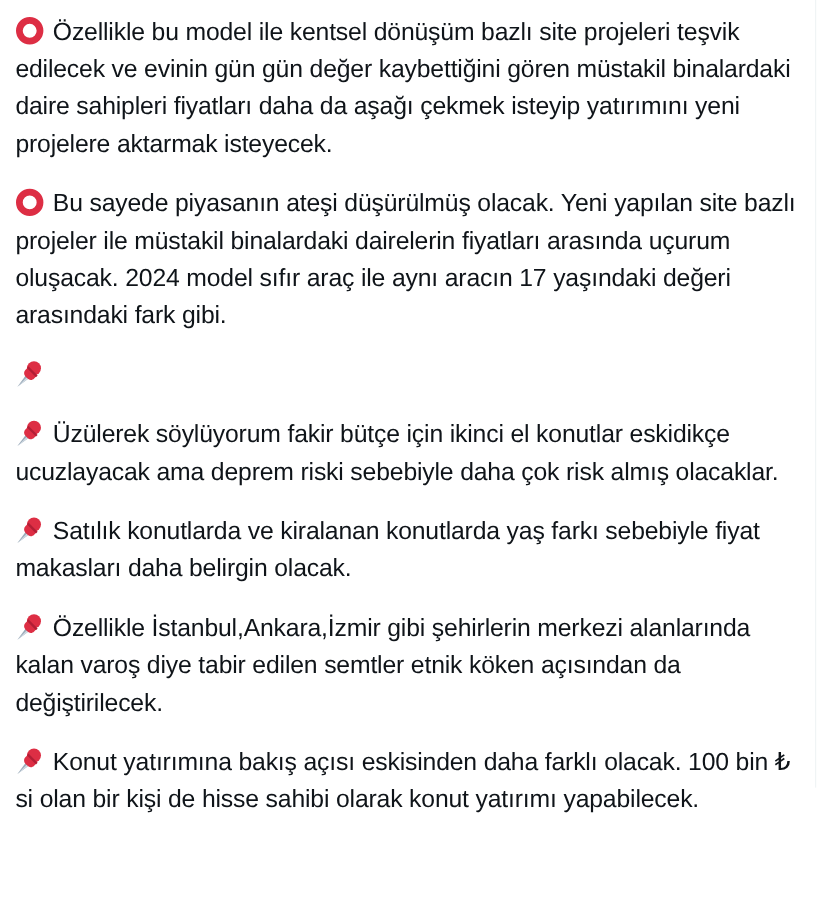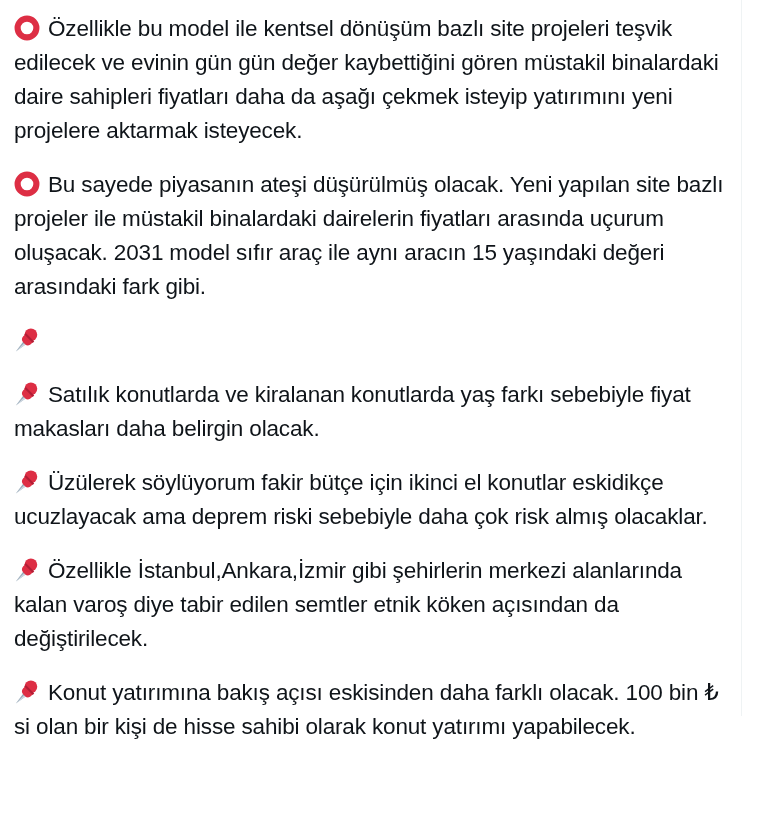--- a/index.html
+++ b/index.html
@@ -48,52 +48,52 @@
 
   <p class="para">
     <span class="emoji"><svg viewBox="0 0 36 36" aria-hidden="true">
           <circle cx="18" cy="18" r="13" fill="none" stroke="#dd2e44" stroke-width="8.5"></circle>
         </svg></span><span>Özellikle bu model ile kentsel dönüşüm bazlı site projeleri teşvik edilecek ve evinin gün gün değer kaybettiğini gören müstakil binalardaki daire sahipleri fiyatları daha da aşağı çekmek isteyip yatırımını yeni projelere aktarmak isteyecek.</span>
   </p>
 
   <p class="para">
     <span class="emoji"><svg viewBox="0 0 36 36" aria-hidden="true">
           <circle cx="18" cy="18" r="13" fill="none" stroke="#dd2e44" stroke-width="8.5"></circle>
-        </svg></span><span>Bu sayede piyasanın ateşi düşürülmüş olacak. Yeni yapılan site bazlı projeler ile müstakil binalardaki dairelerin fiyatları arasında uçurum oluşacak. 2031 model sıfır araç ile aynı aracın 15 yaşındaki değeri arasındaki fark gibi.</span>
+        </svg></span><span>Bu sayede piyasanın ateşi düşürülmüş olacak. Yeni yapılan site bazlı projeler ile müstakil binalardaki dairelerin fiyatları arasında uçurum oluşacak. 2024 model sıfır araç ile aynı aracın 17 yaşındaki değeri arasındaki fark gibi.</span>
   </p>
 
 
   <p class="para">
     <span class="emoji"><svg viewBox="0 0 36 36" aria-hidden="true">
           <path fill="#9aaab8" d="M2.5 34 L13.2 19.6 L17 23.4 Z"></path>
           <path fill="#cfd9e2" d="M2.5 34 L15.1 21.5 L17 23.4 Z"></path>
           <path fill="#dd2e44" d="M12.6 21.1 c-2.3-2.3-2.2-6 .2-8.3 l3.1-2.9 10.6 10.6 -2.9 3.1 c-2.3 2.4-6 2.5-8.3.2z"></path>
           <circle fill="#dd2e44" cx="23.4" cy="10.8" r="8.8"></circle>
           <path fill="#b21e35" d="M14.4 10.5 l11.5 11.5 2.1-2 -11.6-11.6 z"></path>
         </svg></span>
   </p>
 
   <p class="para">
     <span class="emoji"><svg viewBox="0 0 36 36" aria-hidden="true">
           <path fill="#9aaab8" d="M2.5 34 L13.2 19.6 L17 23.4 Z"></path>
           <path fill="#cfd9e2" d="M2.5 34 L15.1 21.5 L17 23.4 Z"></path>
           <path fill="#dd2e44" d="M12.6 21.1 c-2.3-2.3-2.2-6 .2-8.3 l3.1-2.9 10.6 10.6 -2.9 3.1 c-2.3 2.4-6 2.5-8.3.2z"></path>
           <circle fill="#dd2e44" cx="23.4" cy="10.8" r="8.8"></circle>
           <path fill="#b21e35" d="M14.4 10.5 l11.5 11.5 2.1-2 -11.6-11.6 z"></path>
-        </svg></span><span>Satılık konutlarda ve kiralanan konutlarda yaş farkı sebebiyle fiyat makasları daha belirgin olacak.</span>
+        </svg></span><span>Üzülerek söylüyorum fakir bütçe için ikinci el konutlar eskidikçe ucuzlayacak ama deprem riski sebebiyle daha çok risk almış olacaklar.</span>
   </p>
 
   <p class="para">
     <span class="emoji"><svg viewBox="0 0 36 36" aria-hidden="true">
           <path fill="#9aaab8" d="M2.5 34 L13.2 19.6 L17 23.4 Z"></path>
           <path fill="#cfd9e2" d="M2.5 34 L15.1 21.5 L17 23.4 Z"></path>
           <path fill="#dd2e44" d="M12.6 21.1 c-2.3-2.3-2.2-6 .2-8.3 l3.1-2.9 10.6 10.6 -2.9 3.1 c-2.3 2.4-6 2.5-8.3.2z"></path>
           <circle fill="#dd2e44" cx="23.4" cy="10.8" r="8.8"></circle>
           <path fill="#b21e35" d="M14.4 10.5 l11.5 11.5 2.1-2 -11.6-11.6 z"></path>
-        </svg></span><span>Üzülerek söylüyorum fakir bütçe için ikinci el konutlar eskidikçe ucuzlayacak ama deprem riski sebebiyle daha çok risk almış olacaklar.</span>
+        </svg></span><span>Satılık konutlarda ve kiralanan konutlarda yaş farkı sebebiyle fiyat makasları daha belirgin olacak.</span>
   </p>
 
   <p class="para">
     <span class="emoji"><svg viewBox="0 0 36 36" aria-hidden="true">
           <path fill="#9aaab8" d="M2.5 34 L13.2 19.6 L17 23.4 Z"></path>
           <path fill="#cfd9e2" d="M2.5 34 L15.1 21.5 L17 23.4 Z"></path>
           <path fill="#dd2e44" d="M12.6 21.1 c-2.3-2.3-2.2-6 .2-8.3 l3.1-2.9 10.6 10.6 -2.9 3.1 c-2.3 2.4-6 2.5-8.3.2z"></path>
           <circle fill="#dd2e44" cx="23.4" cy="10.8" r="8.8"></circle>
           <path fill="#b21e35" d="M14.4 10.5 l11.5 11.5 2.1-2 -11.6-11.6 z"></path>
         </svg></span><span>Özellikle İstanbul,Ankara,İzmir gibi şehirlerin merkezi alanlarında kalan varoş diye tabir edilen semtler etnik köken açısından da değiştirilecek.</span>

